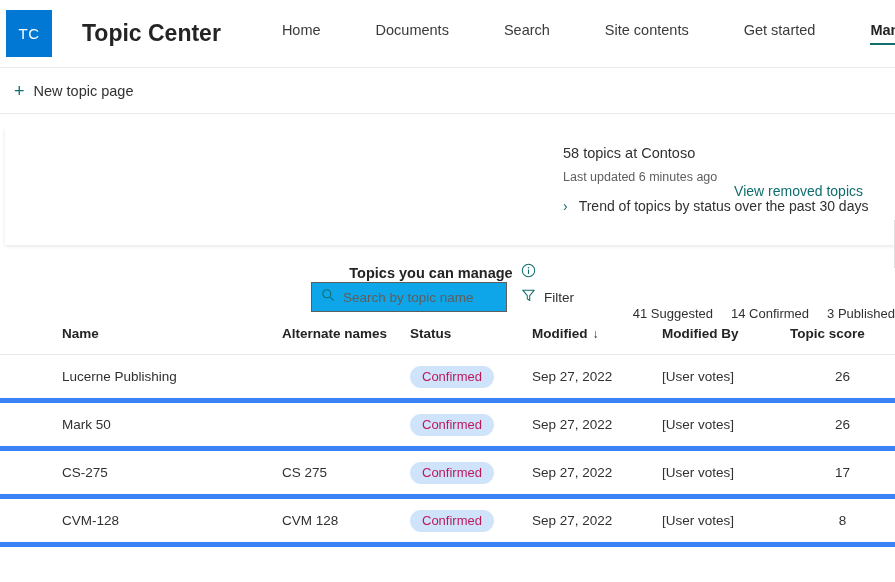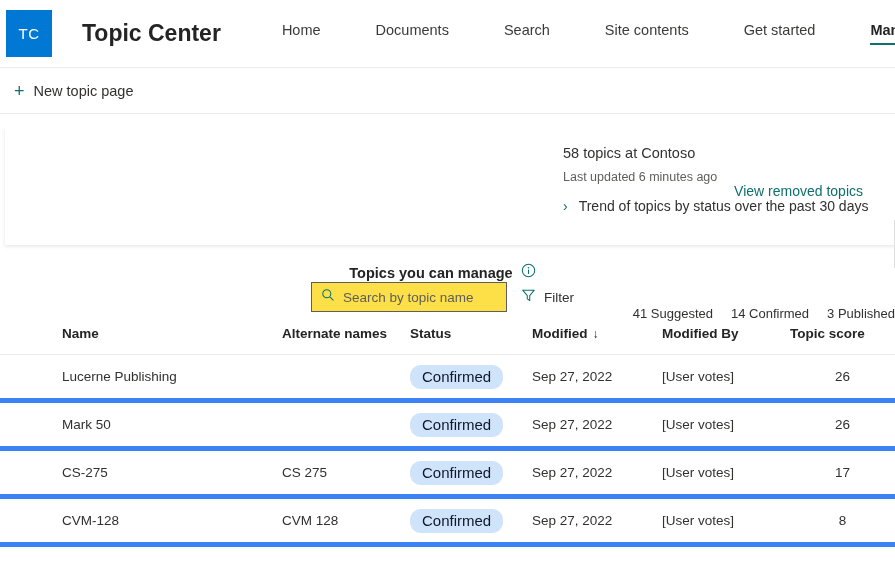--- a/index.html
+++ b/index.html
@@ -210,21 +210,21 @@
   }
   .search-box {
     width: 196px;
     height: 30px;
     box-sizing: border-box;
     border: 1px solid #605e5c;
     display: flex;
     align-items: center;
     gap: 8px;
     padding: 0 9px;
-    background: #fde047;
+    background: #0ea5e9;
   }
   .search-icon { color: #0f6e6e; display: block; }
   .search-input {
     border: 0;
     outline: 0;
     font-family: "Liberation Sans", sans-serif;
     font-size: 13.5px;
     color: #323130;
     background: transparent;
     width: 100%;
@@ -273,22 +273,22 @@
   .col-modby    { width: 128px; }
   .col-score    { width: auto; text-align: center; }
   .sort-arrow {
     font-size: 12px;
     margin-left: 5px;
     color: #242424;
   }
   .badge {
     display: inline-block;
     background: #cfe4fa;
-    color: #0f172a;
-    font-size: 15px;
+    color: #be185d;
+    font-size: 13px;
     border-radius: 11px;
     padding: 4px 12px 5px 12px;
     line-height: 1;
   }
 </style>
 </head>
 <body>
 
 <div class="site-header">
   <div class="site-logo">

